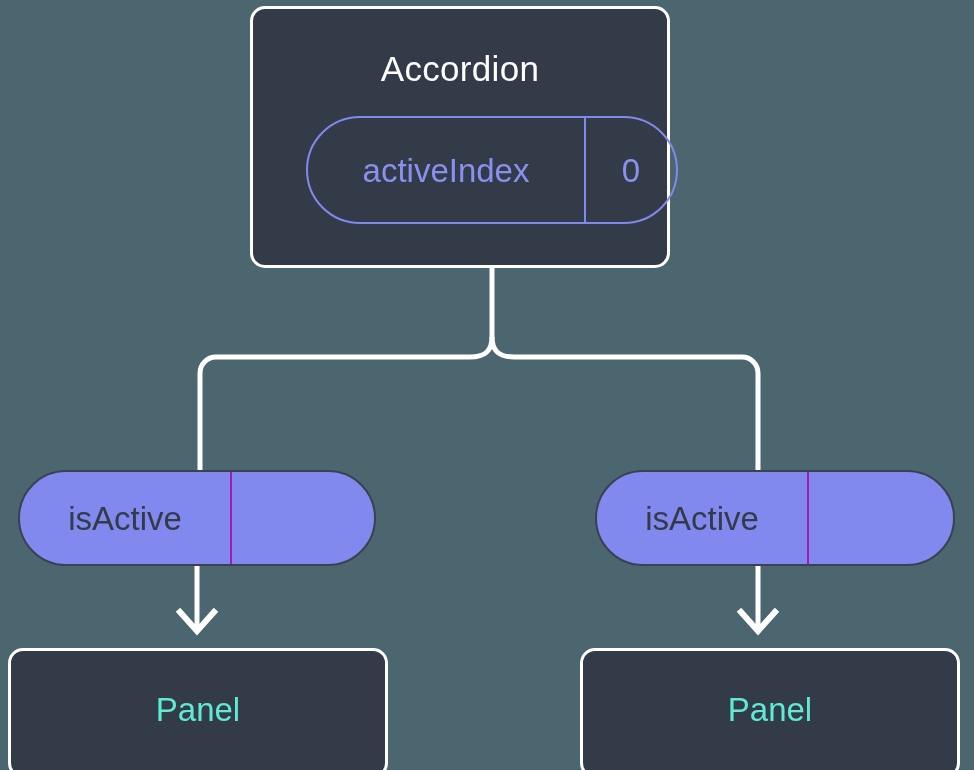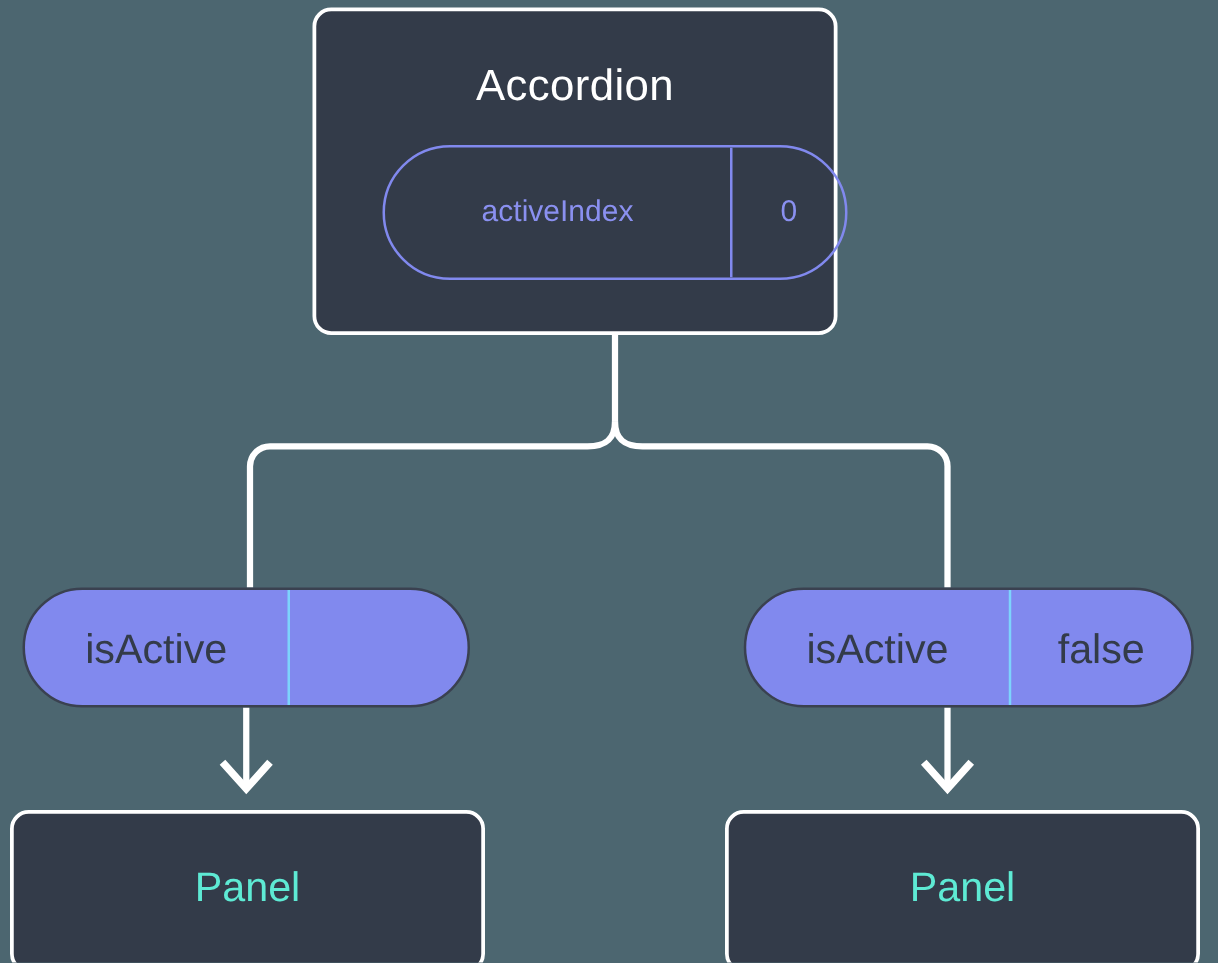--- a/index.html
+++ b/index.html
@@ -72,21 +72,21 @@
     display: flex;
     align-items: stretch;
     overflow: hidden;
   }
   .pill-outline .pill-key,
   .pill-outline .pill-val {
     display: flex;
     align-items: center;
     justify-content: center;
     color: #8a90f0;
-    font-size: 24px;
+    font-size: 33px;
     line-height: 1;
     box-sizing: border-box;
   }
   .pill-outline .pill-key {
     flex: 0 0 278px;
     border-right: 2px solid #8189ee;
   }
   .pill-outline .pill-val {
     flex: 1 1 auto;
   }
@@ -107,21 +107,21 @@
   .pill-filled .pill-val {
     display: flex;
     align-items: center;
     justify-content: center;
     color: #333b49;
     font-size: 33px;
     line-height: 1;
     box-sizing: border-box;
   }
   .pill-filled .pill-key {
-    border-right: 2px solid #7dd3fc;
+    border-right: 2px solid #a21caf;
     padding: 0 26px;
   }
   .pill-filled .pill-val {
     flex: 1 1 auto;
     padding: 0 26px;
   }
 
   #pill-left  { left: 18px;  top: 470px; width: 358px; }
   #pill-right { left: 595px; top: 470px; width: 360px; }
 
@@ -186,21 +186,20 @@
     <span class="pill-key">activeIndex</span>
     <span class="pill-val">0</span>
   </div>
 
   <div class="pill-filled" id="pill-left">
     <span class="pill-key">isActive</span>
   </div>
 
   <div class="pill-filled" id="pill-right">
     <span class="pill-key">isActive</span>
-    <span class="pill-val">false</span>
   </div>
 
   <div class="panel-card" id="panel-left">
     <span class="panel-title">Panel</span>
   </div>
 
   <div class="panel-card" id="panel-right">
     <span class="panel-title">Panel</span>
   </div>
 

